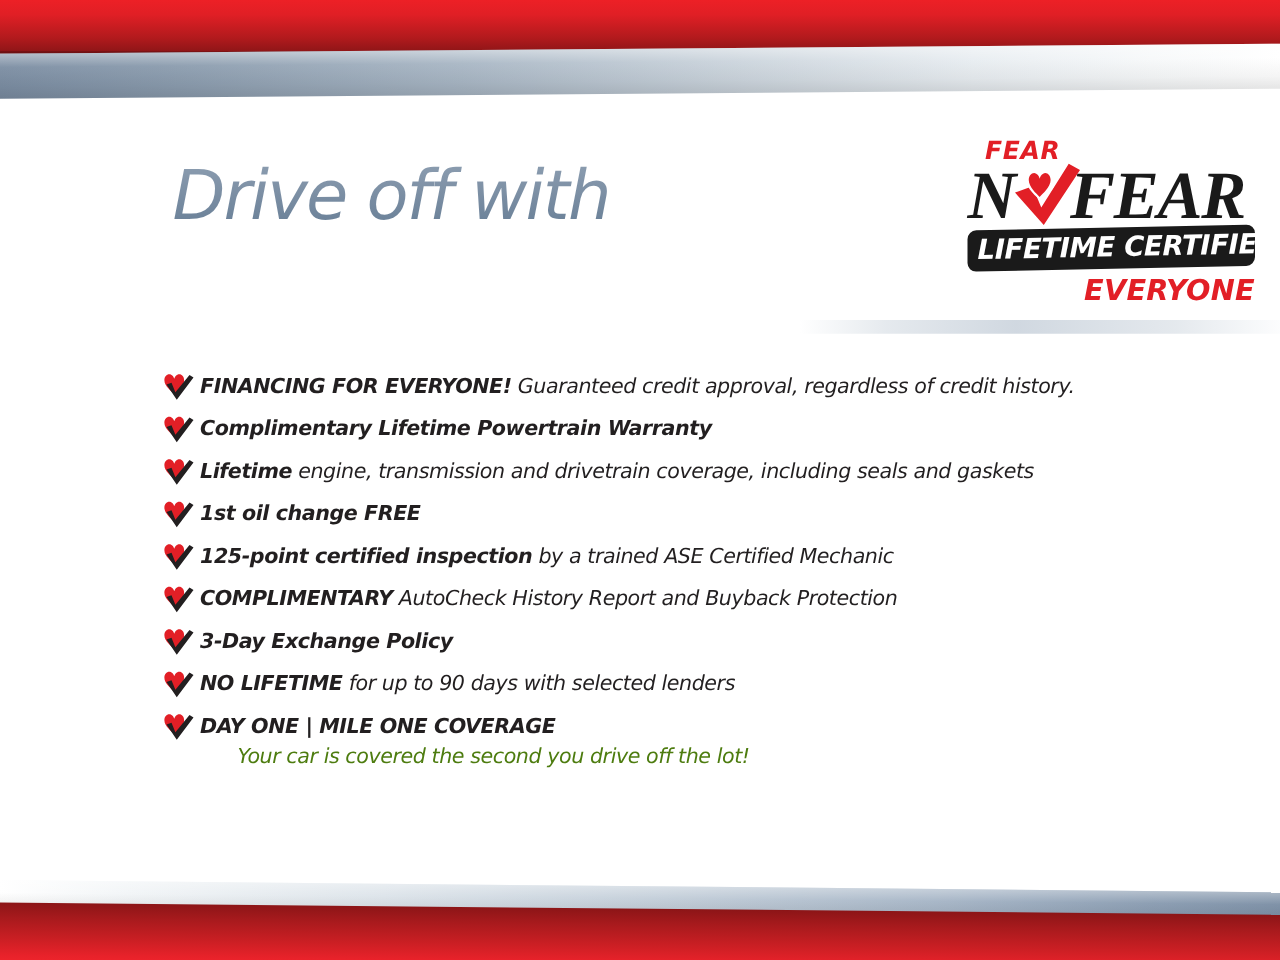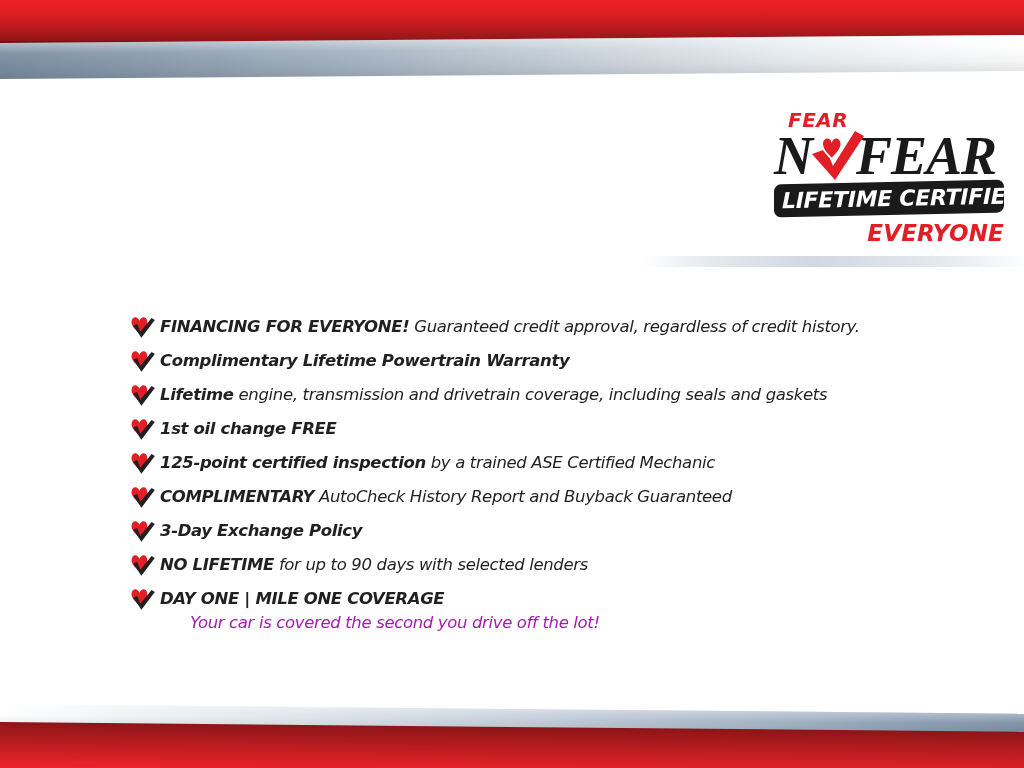--- a/index.html
+++ b/index.html
@@ -203,21 +203,21 @@
     font-size: 23px;
     letter-spacing: 0.2px;
     color: #e21f26;
     white-space: nowrap;
   }
 
   
   .bullets {
     position: absolute;
     left: 130px;
-    top: 315px;
+    top: 297px;
     width: 820px;
   }
   .bullet-row {
     display: flex;
     align-items: flex-start;
     margin-bottom: 9px;
   }
   .bullet-icon {
     flex: 0 0 auto;
     width: 26px;
@@ -238,21 +238,21 @@
     font-weight: 700;
   }
   .bullet-sub {
     display: block;
     font-weight: 400;
     font-style: italic;
     font-size: 16.5px;
     line-height: 24px;
     margin-top: 1px;
     margin-left: 30px;
-    color: #a21caf;
+    color: #4d7c0f;
     letter-spacing: -0.35px;
   }
 
   
   .bottom-banner {
     position: absolute;
     left: 0;
     bottom: 0;
     width: 1024px;
     height: 72px;
@@ -294,20 +294,24 @@
 
 <div class="poster">
 
   <div class="top-banner">
     <div class="top-red"></div>
     <div class="top-red-edge"></div>
     <div class="top-gray"></div>
     <div class="top-gray-sheen"></div>
   </div>
 
+  <div class="headline">
+    <div class="headline-line1">Drive off with</div>
+    <div class="headline-line2">Peace of Mind</div>
+  </div>
   <div class="headline-rule"></div>
 
   <div class="logo">
     <div class="logo-kunes">FEAR</div>
     <div class="logo-nofear">
       <span class="logo-n">N</span><span class="logo-mark"><svg width="56" height="56" viewBox="0 0 56 56" xmlns="http://www.w3.org/2000/svg">
             <path d="M4 24 L18 19 L25 36 L47 1 L56 6 L27 50 Z" fill="#e21f26"></path>
             <path d="M13 14 C13 8.5 17.5 5 21.5 7 C23.5 8 24.5 10 24.8 11.5 C25.1 10 26.1 8 28.1 7 C32.1 5 36.6 8.5 36.6 14 C36.6 21 28 27.5 24.8 31 C21.6 27.5 13 21 13 14 Z" fill="#ffffff"></path>
             <path d="M15 14 C15 10 18 7.4 21 8.9 C22.7 9.8 23.5 11.6 23.7 13 C24 11.6 24.8 9.8 26.5 8.9 C29.5 7.4 32.5 10 32.5 14 C32.5 19.6 26.3 24.8 23.7 27.6 C21.1 24.8 15 19.6 15 14 Z" fill="#e21f26"></path>
           </svg></span><span class="logo-fear">FEAR</span>
@@ -357,21 +361,21 @@
             <path d="M3.2 9.5 L7.2 8.1 L10.3 15.8 L21.6 2.0 L24.8 4.0 L11.4 21.8 Z" fill="#221f20"></path>
           </svg></span>
       <span class="bullet-text"><span class="bullet-strong">125-point certified inspection</span><span> by a trained ASE Certified Mechanic</span></span>
     </div>
 
     <div class="bullet-row">
       <span class="bullet-icon"><svg width="26" height="24" viewBox="0 0 26 24" xmlns="http://www.w3.org/2000/svg">
             <path d="M1.5 6.2 C1.5 2.6 4.3 0.4 6.9 1.7 C8.3 2.4 9.1 3.8 9.4 4.9 C9.7 3.8 10.5 2.4 11.9 1.7 C14.5 0.4 17.3 2.6 17.3 6.2 C17.3 10.8 11.6 15.1 9.4 17.4 C7.2 15.1 1.5 10.8 1.5 6.2 Z" fill="#e21f26"></path>
             <path d="M3.2 9.5 L7.2 8.1 L10.3 15.8 L21.6 2.0 L24.8 4.0 L11.4 21.8 Z" fill="#221f20"></path>
           </svg></span>
-      <span class="bullet-text"><span class="bullet-strong">COMPLIMENTARY</span><span> AutoCheck History Report and Buyback Guaranteed</span></span>
+      <span class="bullet-text"><span class="bullet-strong">COMPLIMENTARY</span><span> AutoCheck History Report and Buyback Protection</span></span>
     </div>
 
     <div class="bullet-row">
       <span class="bullet-icon"><svg width="26" height="24" viewBox="0 0 26 24" xmlns="http://www.w3.org/2000/svg">
             <path d="M1.5 6.2 C1.5 2.6 4.3 0.4 6.9 1.7 C8.3 2.4 9.1 3.8 9.4 4.9 C9.7 3.8 10.5 2.4 11.9 1.7 C14.5 0.4 17.3 2.6 17.3 6.2 C17.3 10.8 11.6 15.1 9.4 17.4 C7.2 15.1 1.5 10.8 1.5 6.2 Z" fill="#e21f26"></path>
             <path d="M3.2 9.5 L7.2 8.1 L10.3 15.8 L21.6 2.0 L24.8 4.0 L11.4 21.8 Z" fill="#221f20"></path>
           </svg></span>
       <span class="bullet-text"><span class="bullet-strong">3-Day Exchange Policy</span><span></span></span>
     </div>
 

